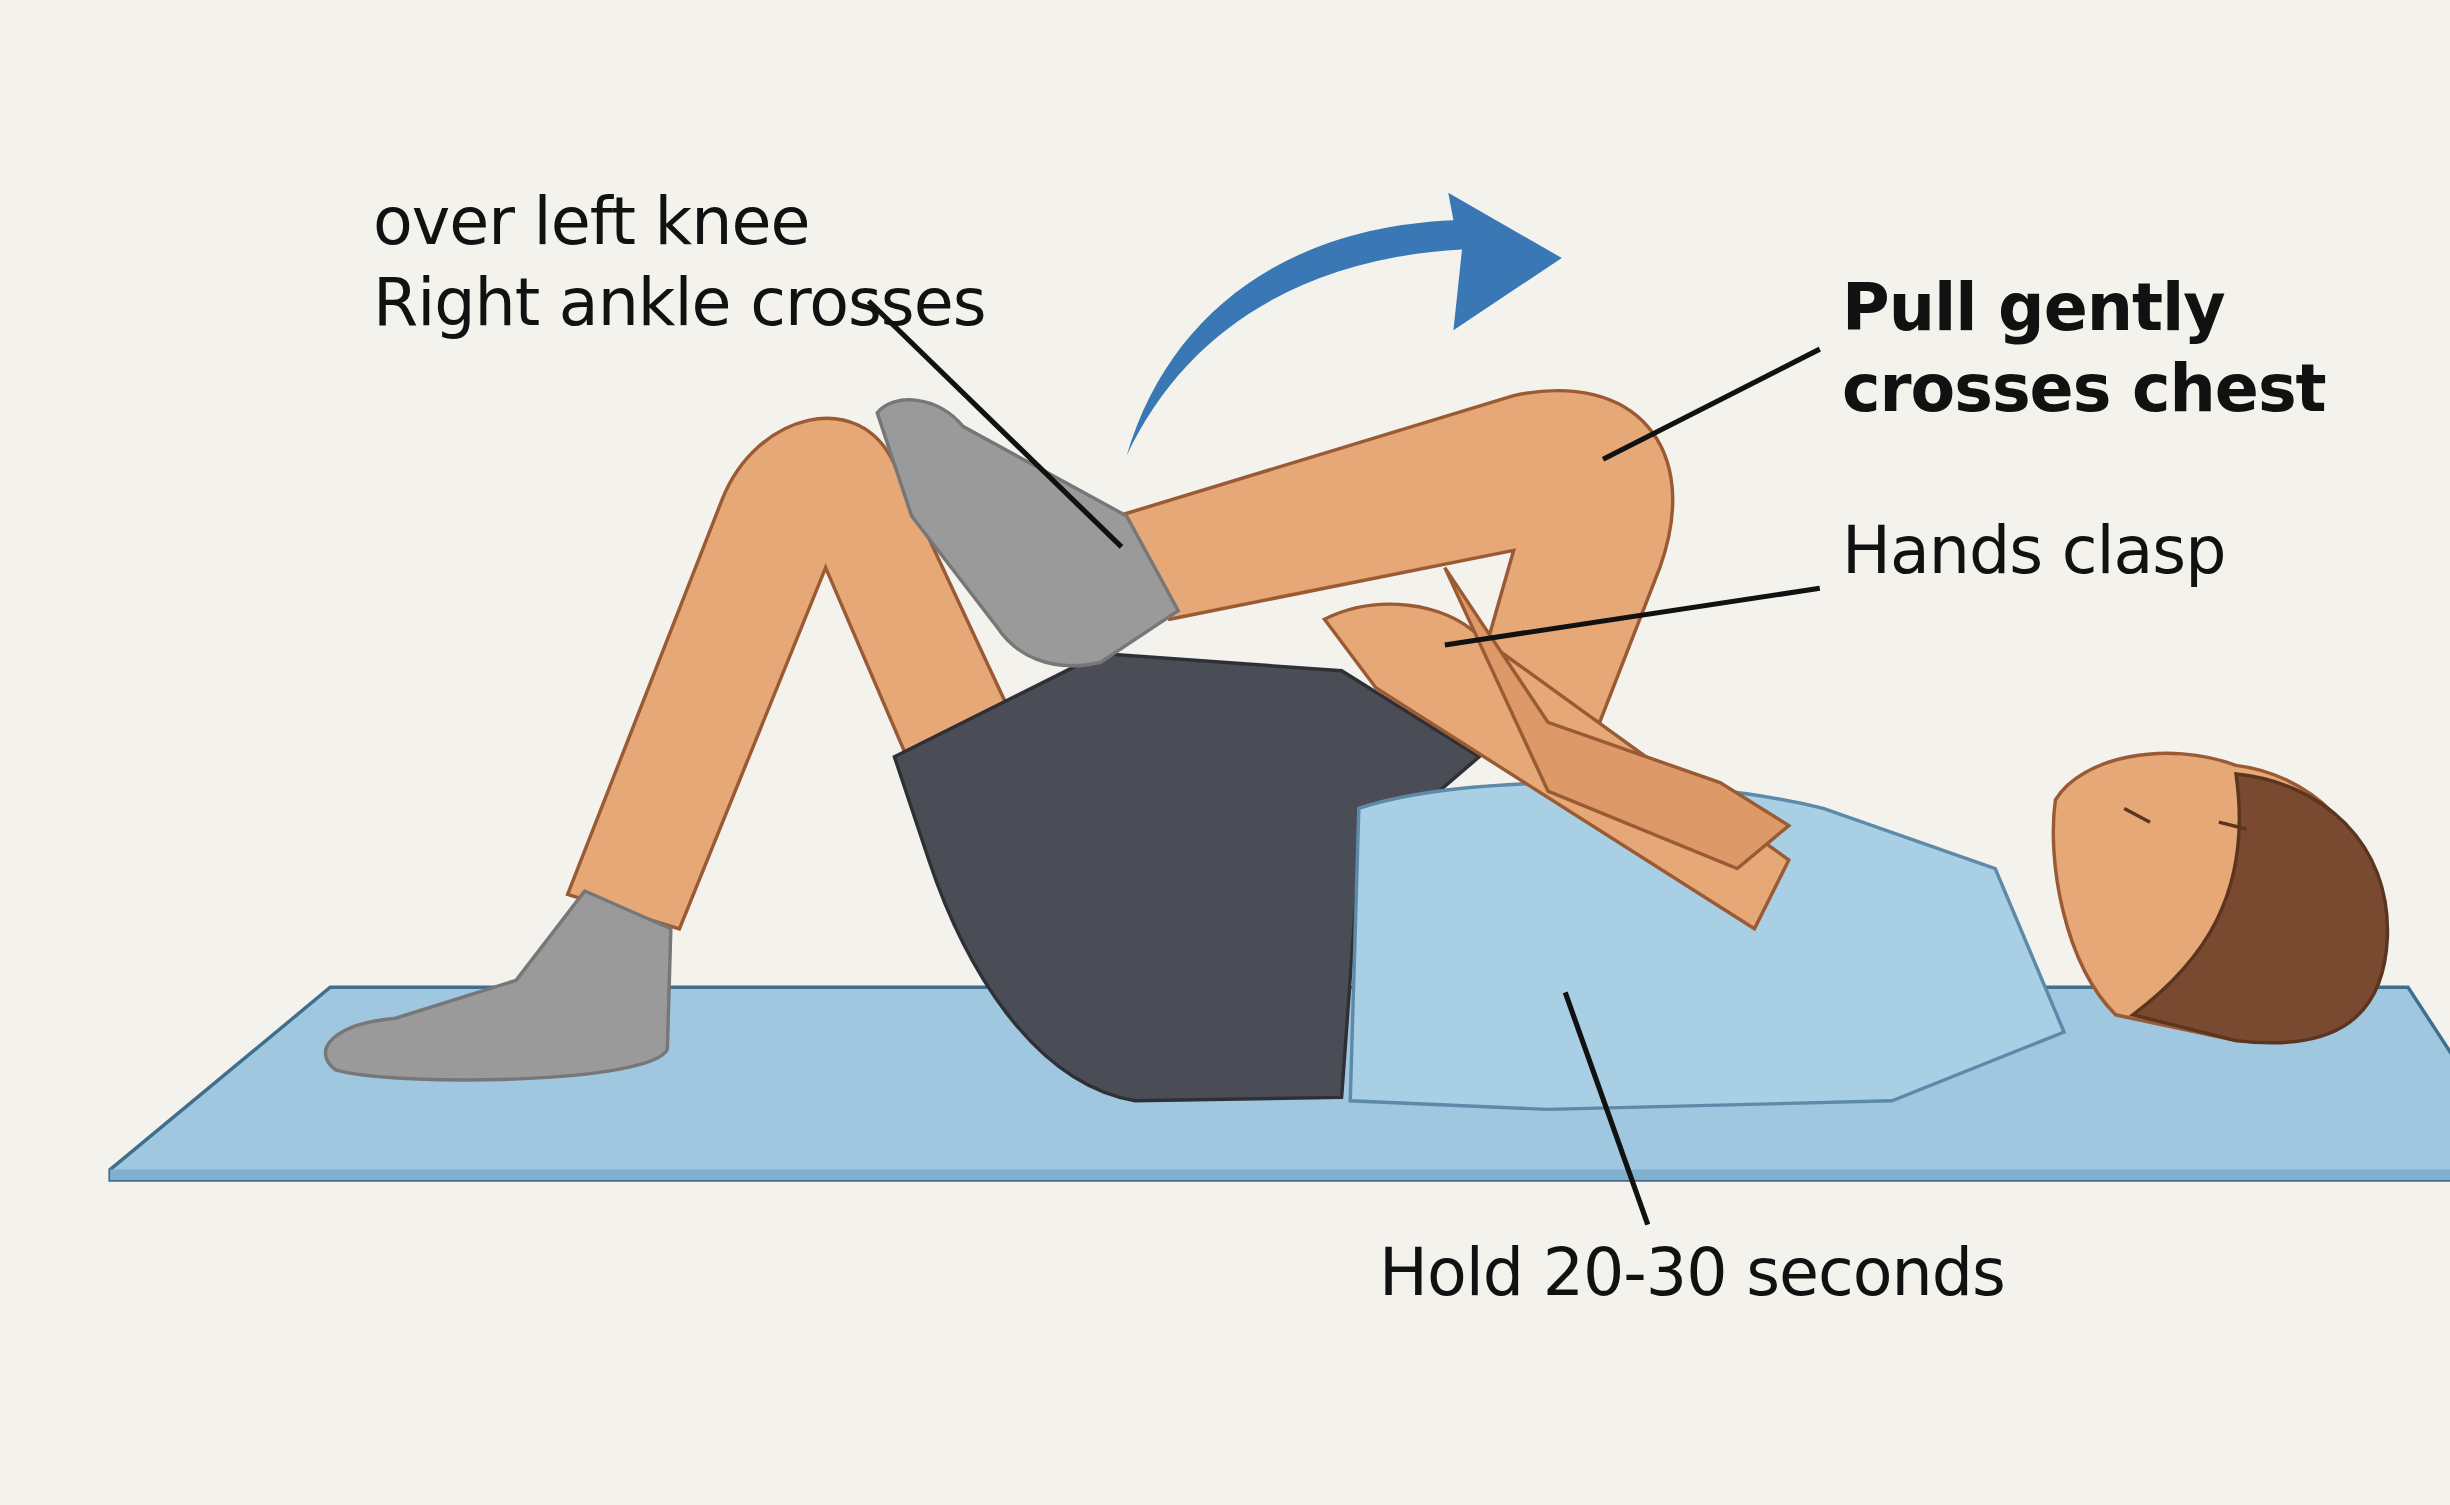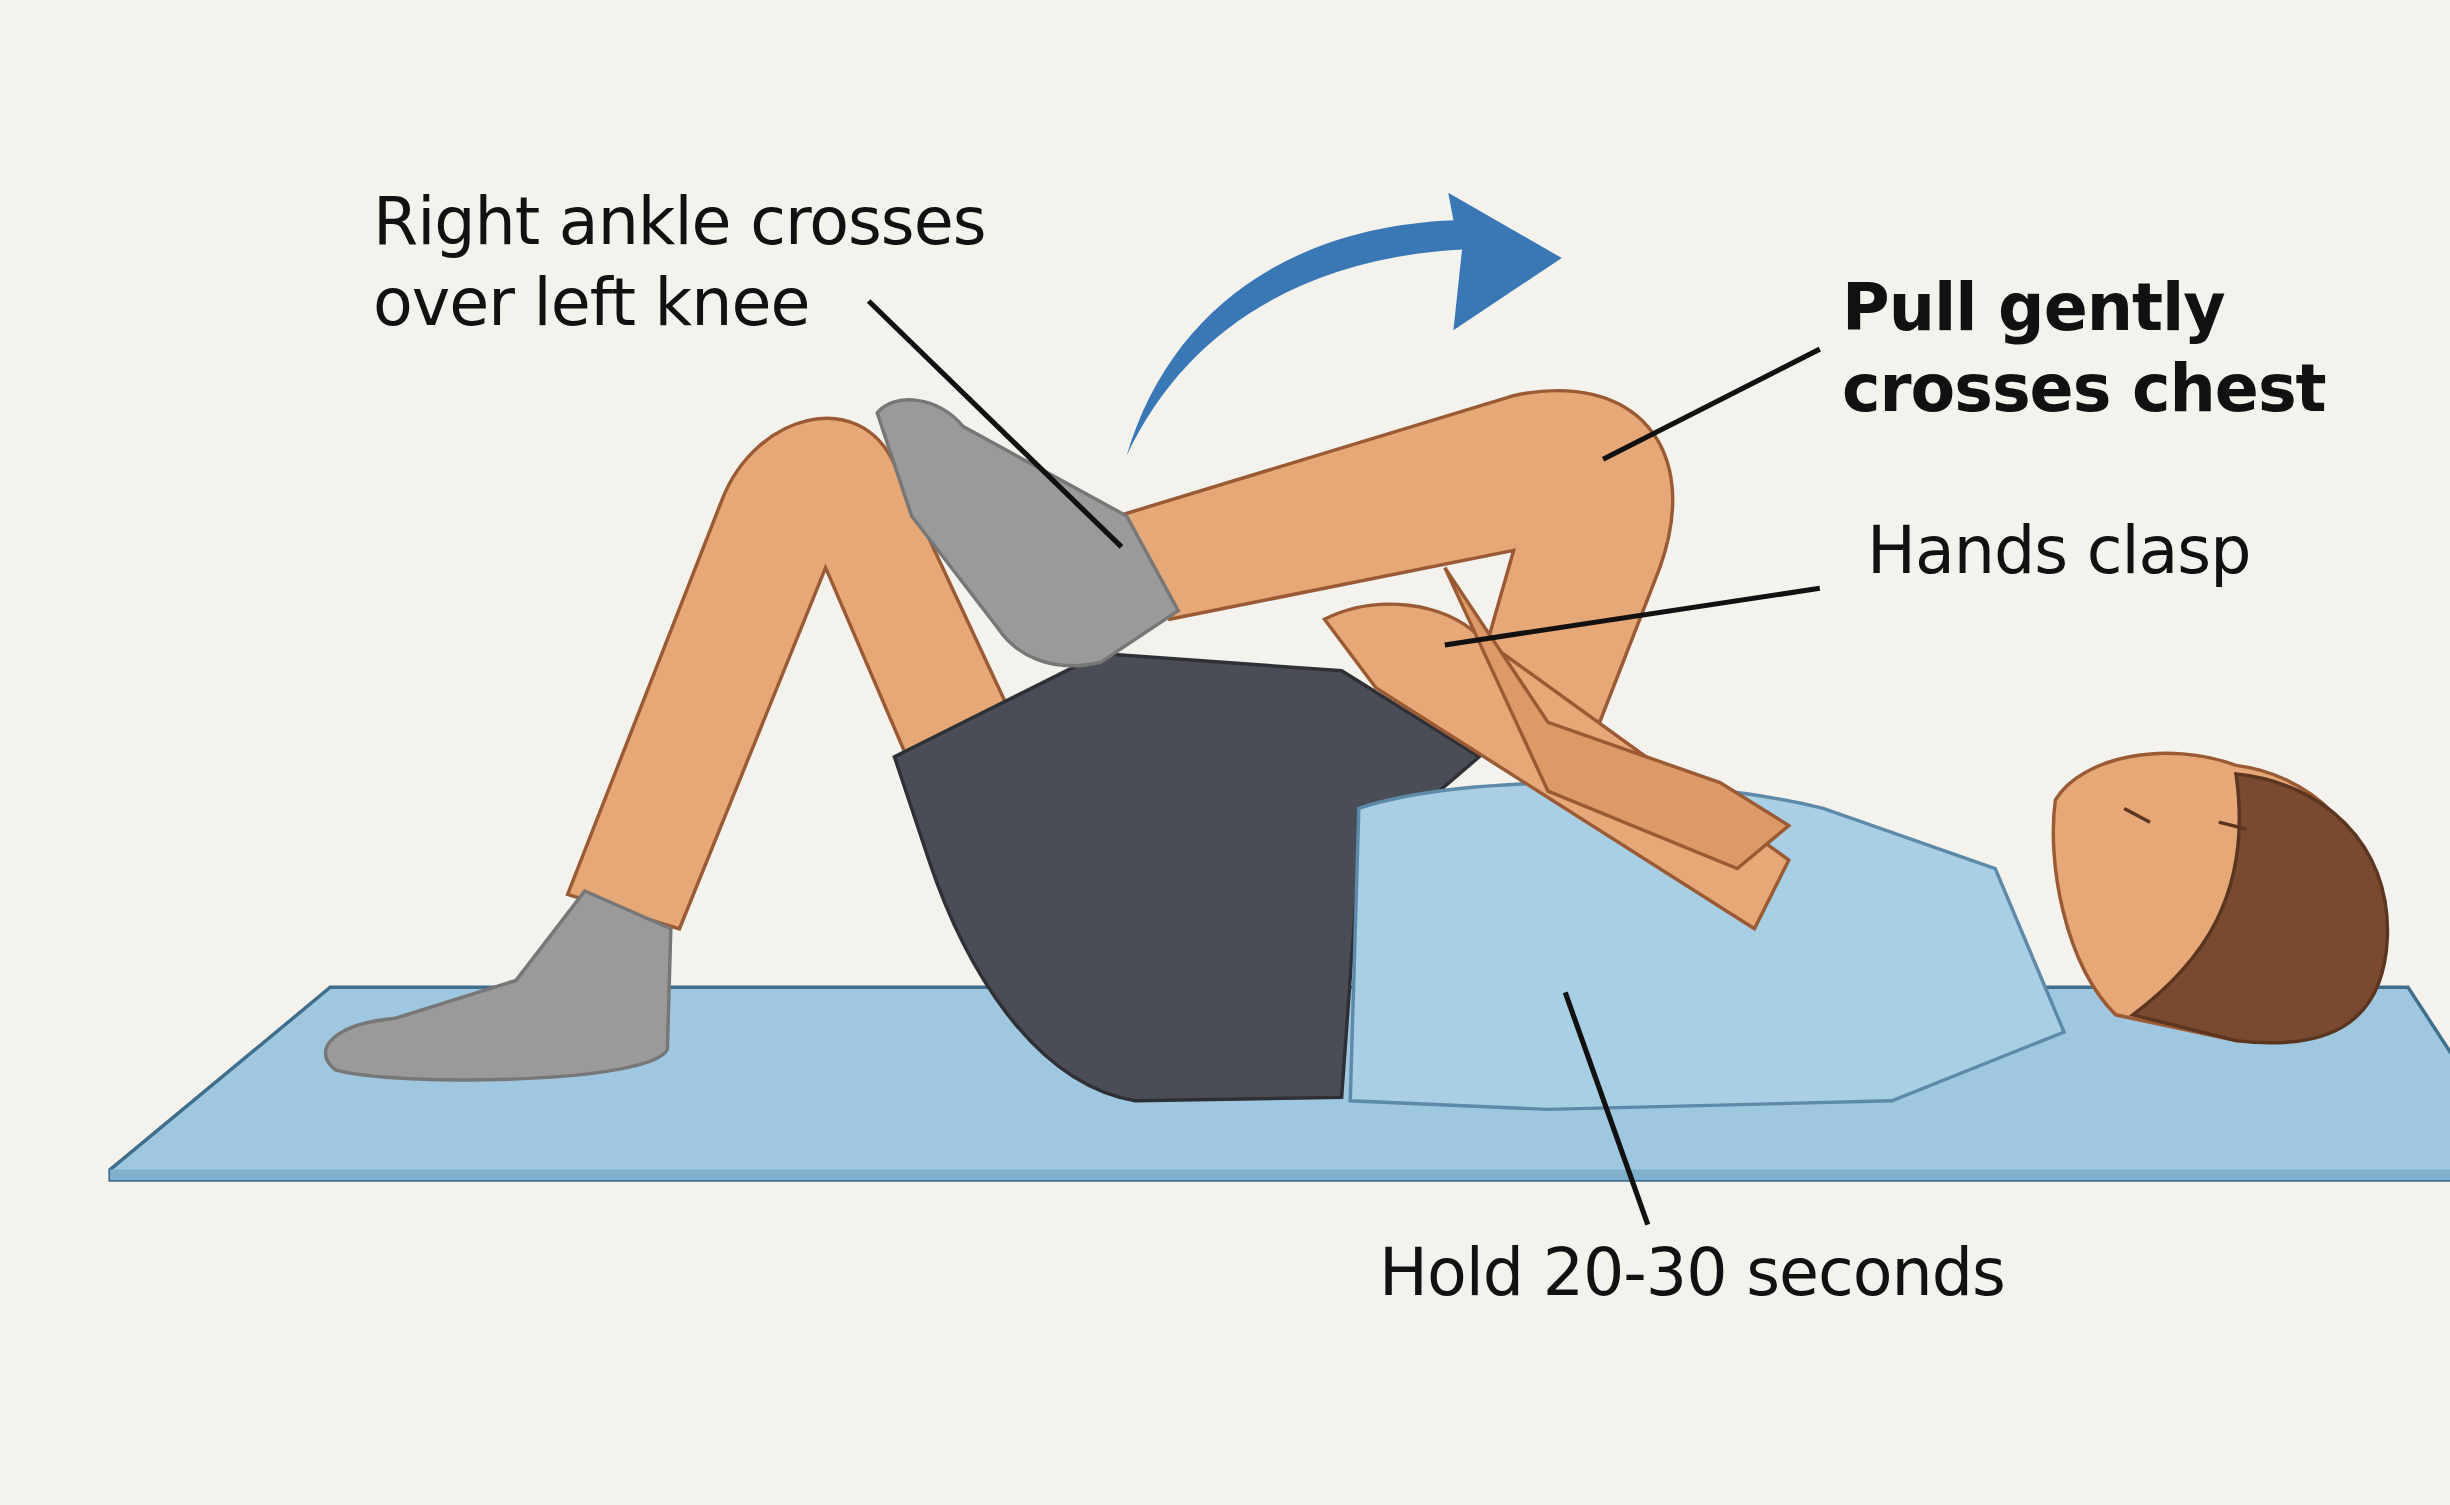--- a/index.html
+++ b/index.html
@@ -62,27 +62,27 @@
 
     <g stroke="#111" stroke-width="3" fill="none">
       <line x1="505" y1="175" x2="652" y2="318"></line>
       <line x1="1058" y1="203" x2="932" y2="267"></line>
       <line x1="1058" y1="342" x2="840" y2="375"></line>
       <line x1="910" y1="577" x2="958" y2="712"></line>
     </g>
   </svg>
 
   <div class="label" style="left:373px; top:181px;">
+    <span>over left knee</span>
     <span>Right ankle crosses</span>
-    <span>over left knee</span>
   </div>
   <div class="label" style="left:1842px; top:267px;font-weight:bold;">
     <span>Pull gently</span>
     <span>crosses chest</span>
   </div>
-  <div class="label" style="left:1842px; top:510px;margin-left:25px;">
+  <div class="label" style="left:1842px; top:510px;">
     <span>Hands clasp</span>
   </div>
   <div class="label" style="left:1379px; top:1232px;">
     <span>Hold 20-30 seconds</span>
   </div>
 </div>
 
 
 </body></html>

